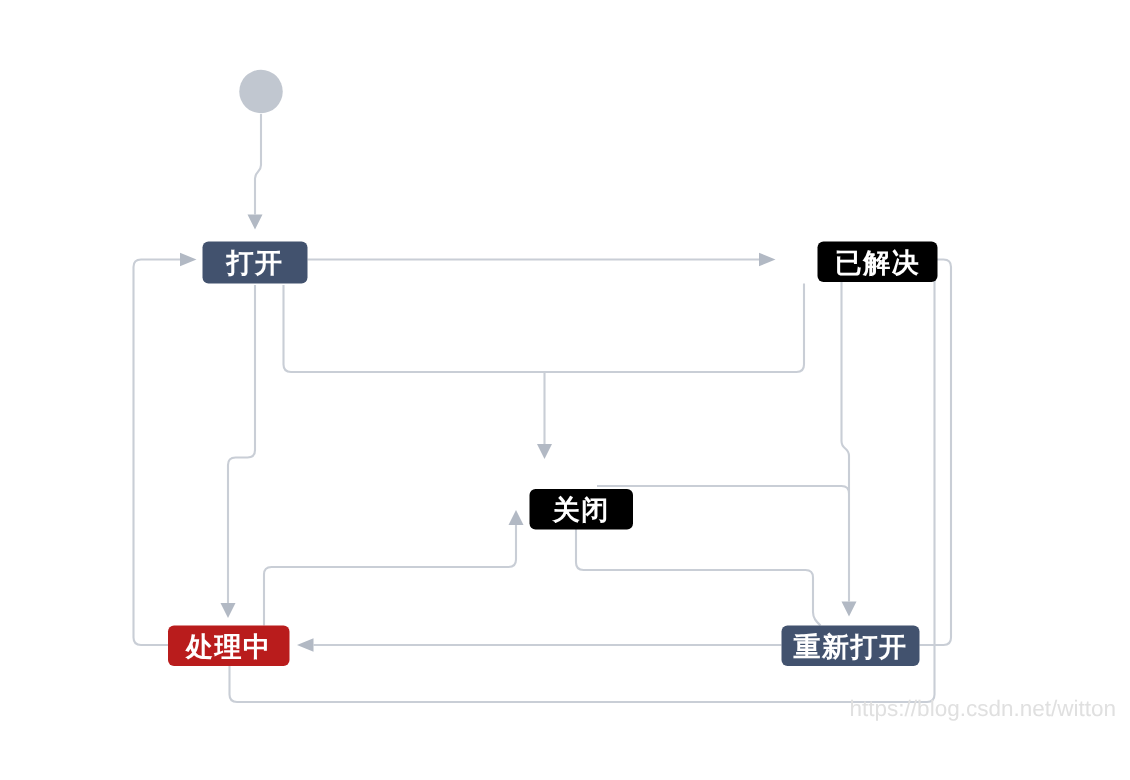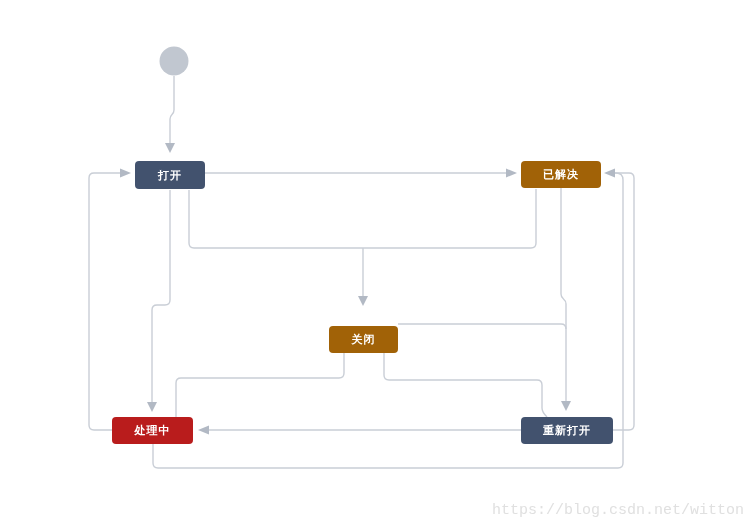--- a/index.html
+++ b/index.html
@@ -25,43 +25,43 @@
     fill: #B2B9C4;
     stroke: none;
   }
   .node {
     position: absolute;
     border-radius: 4px;
     display: flex;
     align-items: center;
     justify-content: center;
     color: #ffffff;
-    font-size: 11px;
+    font-size: 18px;
     font-weight: bold;
     letter-spacing: 1px;
     cursor: pointer;
     box-sizing: border-box;
   }
   .node-navy  { background: #42526E; }
-  .node-green { background: #a16207; }
+  .node-green { background: #000000; margin-left: 24px; }
   .node-blue  { background: #b91c1c; }
 
   .node-open       { left: 135px; top: 161px; width: 70px; height: 28px; }
   .node-resolved   { left: 521px; top: 161px; width: 80px; height: 27px; }
   .node-closed     { left: 329px; top: 326px; width: 69px; height: 27px; }
   .node-inprogress { left: 112px; top: 417px; width: 81px; height: 27px; }
   .node-reopened   { left: 521px; top: 417px; width: 92px; height: 27px; font-family: Liberation Mono, monospace; }
 
   .watermark {
     position: absolute;
     right: 9px;
-    top: 502px;
+    top: 464px;
     font-size: 15px;
     color: #e0e0e0;
-    font-family: Liberation Mono, monospace;
+    font-family: Liberation Sans, sans-serif;
     white-space: nowrap;
   }
 </style>
 </head>
 <body>
 
 <div class="canvas">
 
   <svg class="edges-layer" viewBox="0 0 753 520" xmlns="http://www.w3.org/2000/svg">
 

